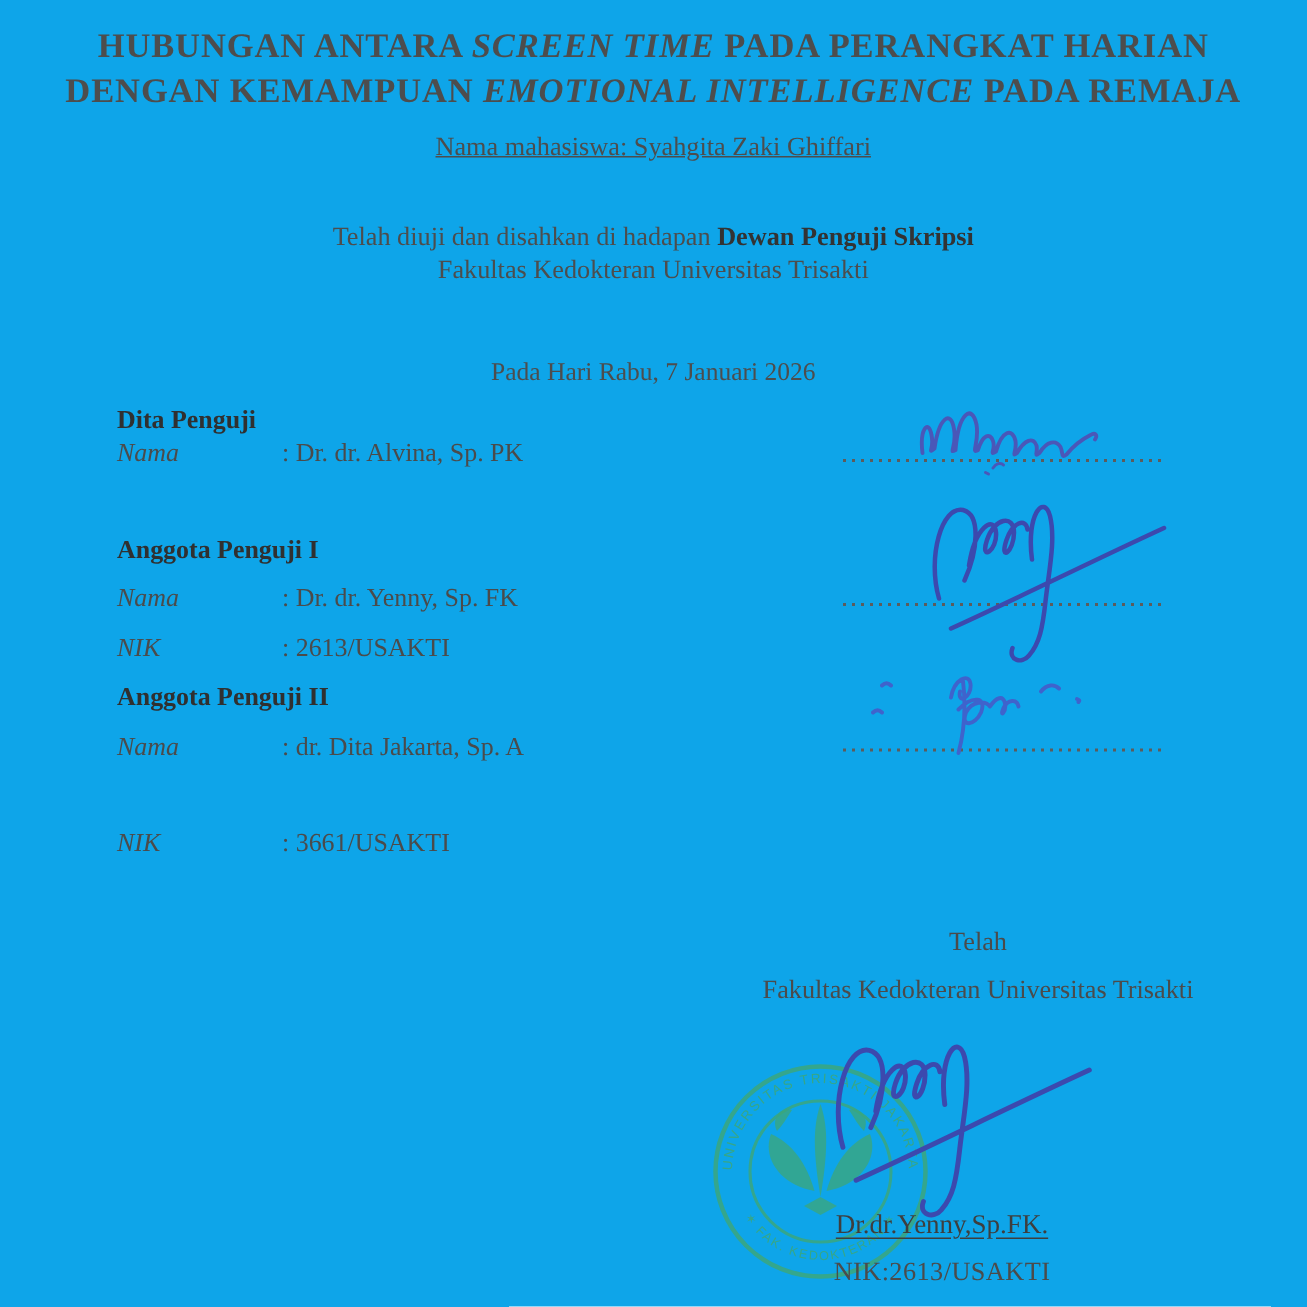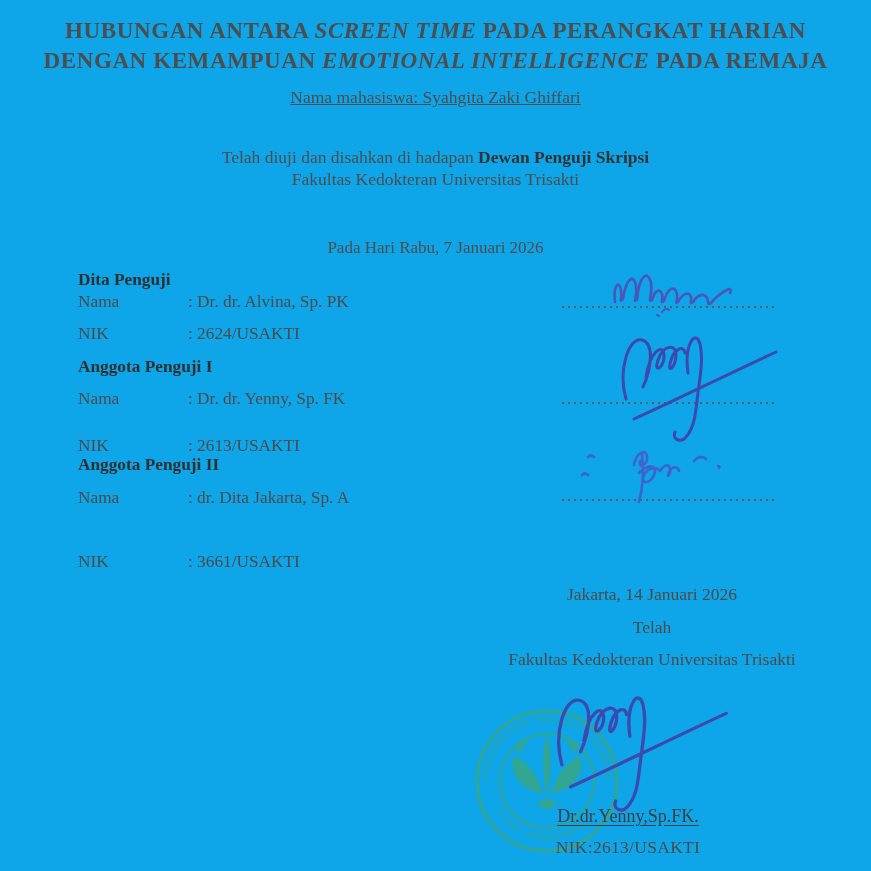--- a/index.html
+++ b/index.html
@@ -16,21 +16,21 @@
   }
   .title em{font-style:italic;}
 
   .student{top:87px;font-size:17.5px;line-height:21.5px;color:#4d4d4d;text-decoration:underline;}
   .statement{top:147px;font-size:17.5px;line-height:21.5px;color:#4d4d4d;}
   .statement b{color:#333333;margin-top:29px;}
   .dateline{top:226px;font-size:17px;color:#4d4d4d;margin-top:12px;}
 
   .exrole{left:78px;font-size:17.3px;font-weight:bold;color:#303030;}
   .exrow{left:78px;font-size:17.3px;color:#4b4b4b;}
-  .lab{display:inline-block;width:110px;}
+  .lab{display:inline-block;width:110px;font-style:italic;}
 
   .dots{
     left:562px;width:216px;height:2px;
     background-image:repeating-linear-gradient(90deg,#5c5c5c 0 2px,transparent 2px 6px);
   }
 
   .deanblk{left:432px;width:440px;text-align:center;font-size:17.5px;color:#4b4b4b;}
   .dean-name{
     left:528px;width:200px;text-align:center;top:806px;font-size:18px;color:#3e3e3e;
     text-decoration:underline;text-underline-offset:3px;
@@ -59,29 +59,26 @@
     <div><span>Telah diuji dan disahkan di hadapan </span><b>Dewan Penguji Skripsi</b></div>
     <div>Fakultas Kedokteran Universitas Trisakti</div>
   </div>
 
   <div class="abs center dateline">Pada Hari Rabu, 7 Januari 2026</div>
 
   <div class="abs exrole" style="top:270px">Dita Penguji</div>
   <div class="abs exrow" style="top:292px">
     <span class="lab">Nama</span><span>: Dr. dr. Alvina, Sp. PK</span>
   </div>
-  <div class="abs exrow" style="top:324px">
-    <span class="lab">NIK</span><span>: 2624/USAKTI</span>
-  </div>
 
   <div class="abs exrole" style="top:357px">Anggota Penguji I</div>
   <div class="abs exrow" style="top:389px">
     <span class="lab">Nama</span><span>: Dr. dr. Yenny, Sp. FK</span>
   </div>
-  <div class="abs exrow" style="top:436px">
+  <div class="abs exrow" style="top:422px">
     <span class="lab">NIK</span><span>: 2613/USAKTI</span>
   </div>
 
   <div class="abs exrole" style="top:455px">Anggota Penguji II</div>
   <div class="abs exrow" style="top:488px">
     <span class="lab">Nama</span><span>: dr. Dita Jakarta, Sp. A</span>
   </div>
   <div class="abs exrow" style="top:552px">
     <span class="lab">NIK</span><span>: 3661/USAKTI</span>
   </div>
@@ -96,21 +93,20 @@
   </svg>
 
   <svg class="abs" style="left:614px;top:327px" width="172" height="126" viewBox="0 0 172 126">
     <path class="sigstroke" stroke="#3c49ae" stroke-width="3" d="M12,72 C4,44 14,10 28,13 C40,16 38,40 29,60 M32,50 C36,24 49,16 50,28 C51,40 39,48 44,33 C49,18 62,16 62,28 C62,41 52,48 57,33 C61,21 70,18 71,26 M74,46 C70,16 82,2 86,17 C90,33 85,55 83,74 C81,92 79,102 72,110 C67,116 58,113 61,105 M20,92 C60,74 112,48 162,25"></path>
   </svg>
 
   <svg class="abs" style="left:572px;top:443px" width="172" height="62" viewBox="0 0 172 62">
     <path class="sigstroke" stroke="#3f63cc" stroke-width="2.6" d="M16,14 c2,-2 4,-2 6,0 M10,32 c2,-2 4,-2 6,0 M62,22 C64,10 74,5 75,13 C76,22 66,27 68,18 M70,11 C72,28 71,44 67,59 M67,30 C77,20 86,22 82,32 C78,41 68,42 72,32 C76,24 85,24 88,28 C92,22 97,20 98,26 C99,32 94,36 97,29 C100,23 106,23 107,28 M122,18 C126,13 131,13 134,16 M146,23 c1.5,0.5 2,1 1,2"></path>
   </svg>
 
-  <div class="abs deanblk" style="top:584px">Jakarta, 14 Januari 2026</div>
   <div class="abs deanblk" style="top:617px">Telah</div>
   <div class="abs deanblk" style="top:649px">Fakultas Kedokteran Universitas Trisakti</div>
 
   <svg class="abs" style="left:470px;top:706px" width="154" height="150" viewBox="0 0 150 150">
     <g stroke="#3ba77d" fill="none" opacity="0.85">
       <circle cx="75" cy="75" r="70" stroke-width="3"></circle>
       <circle cx="75" cy="75" r="47" stroke-width="2"></circle>
     </g>
     <defs>
       <path id="arcTop" d="M21.5,99.9 A59,59 0 1 1 128.5,99.9" fill="none"></path>

